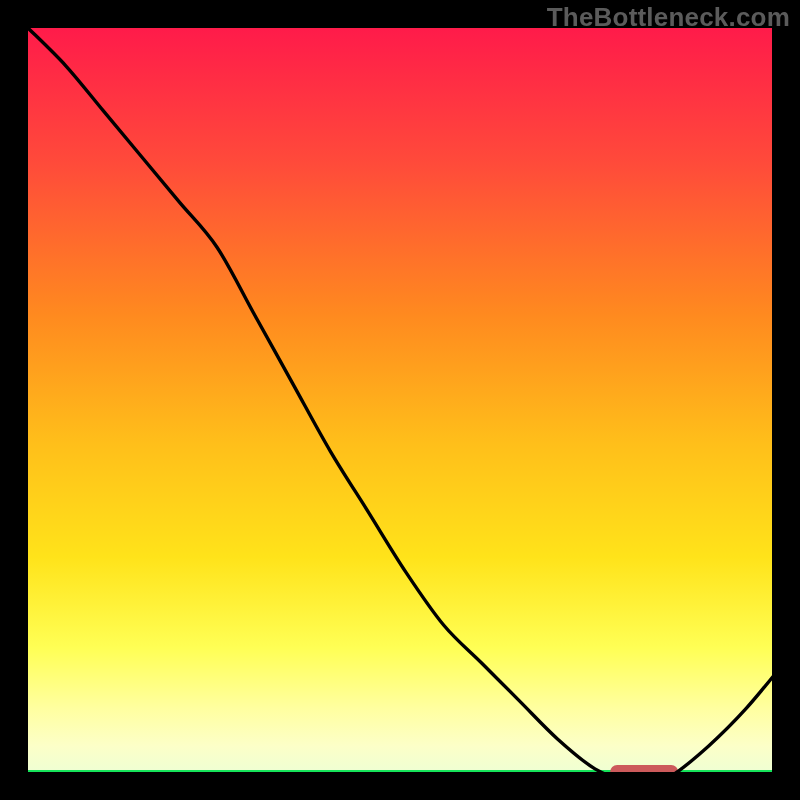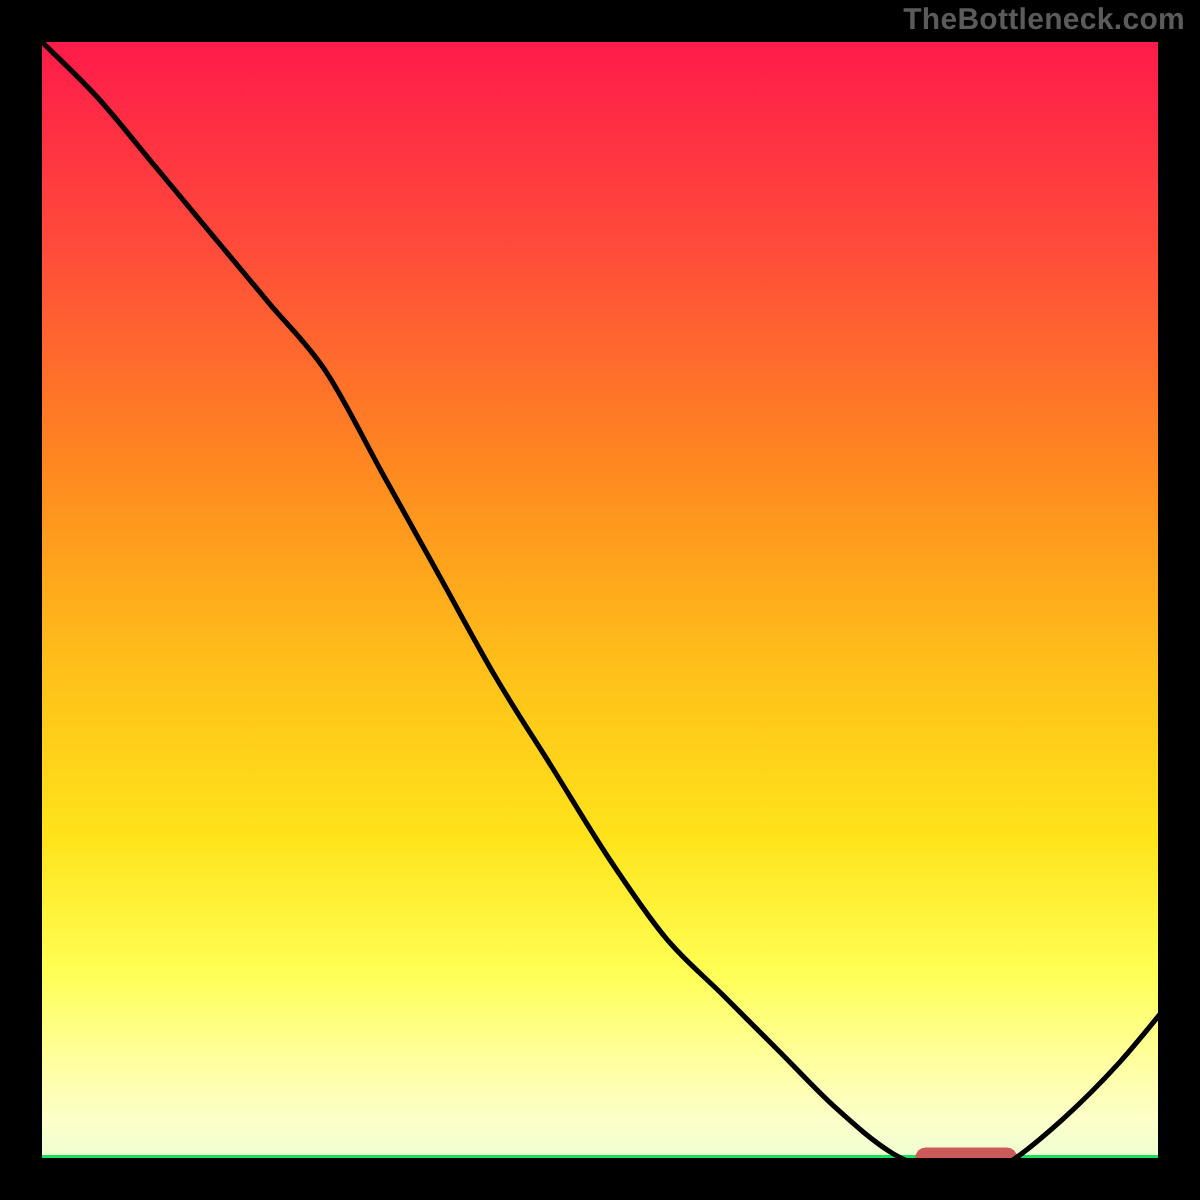--- a/index.html
+++ b/index.html
@@ -15,21 +15,21 @@
     width: 800px;
     height: 800px;
   }
   svg {
     display: block;
   }
   .watermark {
     position: absolute;
     top: 2px;
     right: 10px;
-    font-size: 20px;
+    font-size: 26px;
     font-weight: 600;
     color: #5b5b5b;
     letter-spacing: 0.2px;
     user-select: none;
   }
 </style>
 </head>
 <body>
 
 <div class="canvas-wrap">

